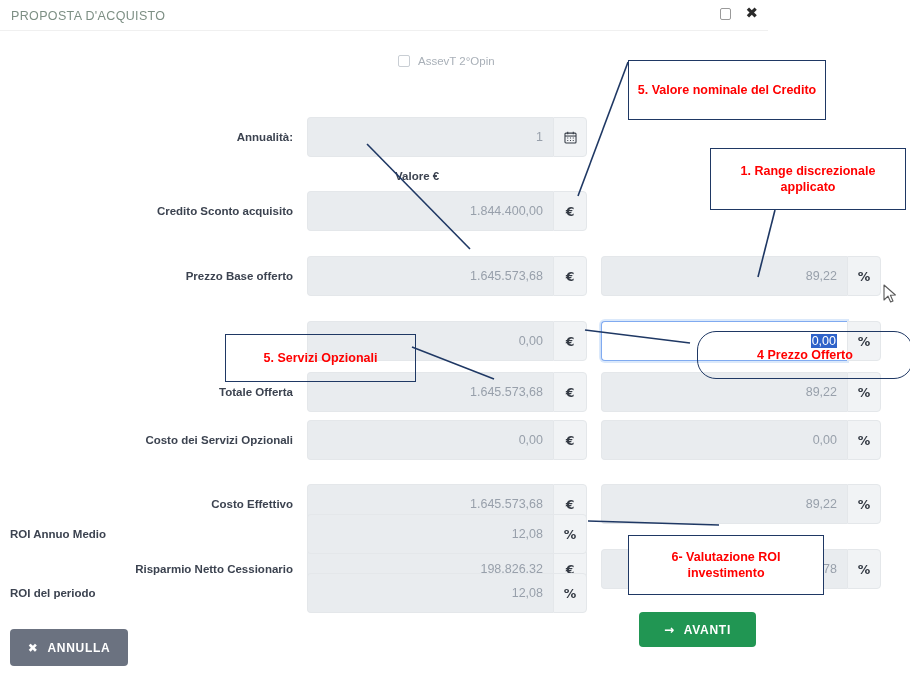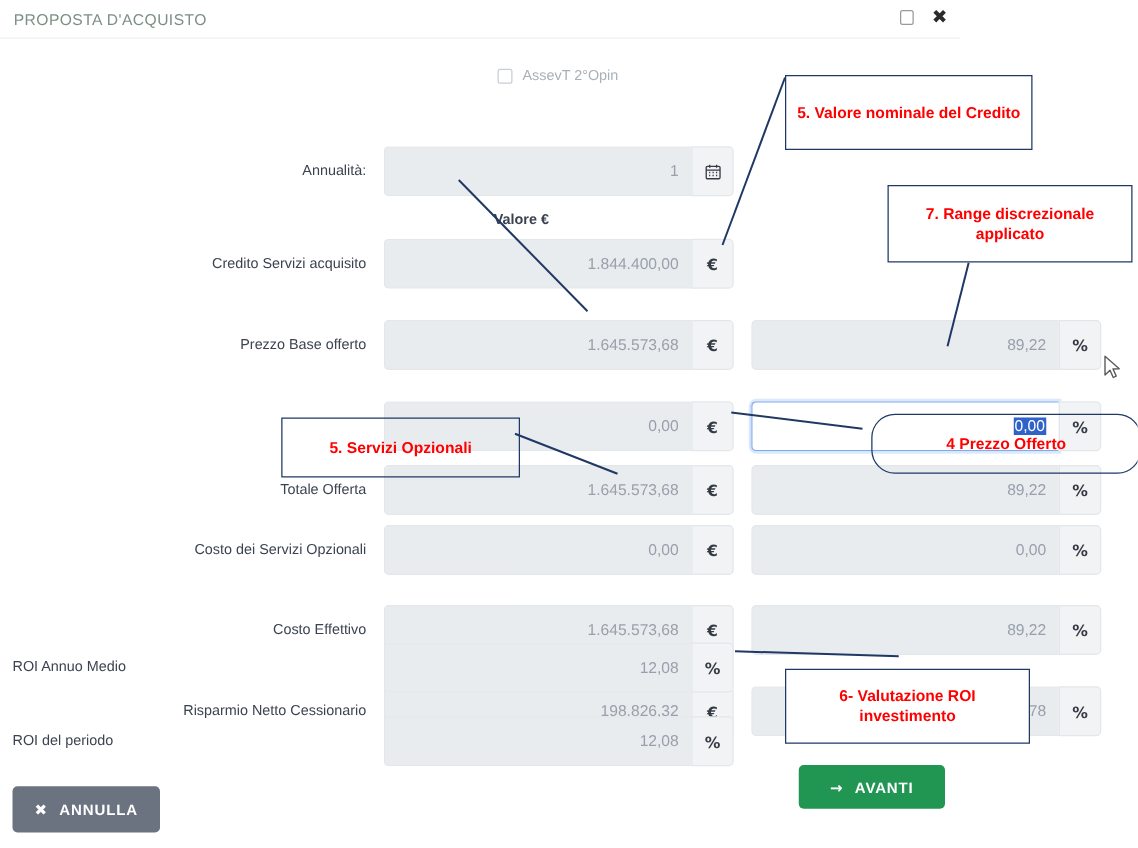--- a/index.html
+++ b/index.html
@@ -67,21 +67,21 @@
     width: 910px; height: 647px;
   }
 
   .row {
     position: absolute;
     height: 40px;
   }
   .row-label {
     position: absolute;
     font-size: 11.5px;
-    font-weight: normal;
+    font-weight: bold;
     color: #3c4350;
     white-space: nowrap;
     line-height: 40px;
   }
   .row-label.right  { text-align: right; }
   .row-label.left   { text-align: left; }
 
   
   .input-group {
     position: absolute;
@@ -274,21 +274,21 @@
             <line x1="10.8" y1="11.6" x2="12" y2="11.6"></line>
           </svg>
         </div>
       </div>
     </div>
 
     <div class="col-head" style="left:395px; top:139px;">Valore €</div>
     <div class="col-head" style="left:712px; top:139px;">Valore %</div>
 
     <div class="row" style="left:0; top:160px; width:910px;">
-      <div class="row-label right" style="left:0; width:293px;">Credito Servizi acquisito</div>
+      <div class="row-label right" style="left:0; width:293px;">Credito Sconto acquisito</div>
       <div class="input-group" style="left:307px; width:280px;">
         <div class="field">1.844.400,00</div>
         <div class="addon">€</div>
       </div>
     </div>
 
     <div class="row" style="left:0; top:225px; width:910px;">
       <div class="row-label right" style="left:0; width:293px;">Prezzo Base offerto</div>
       <div class="input-group" style="left:307px; width:280px;">
         <div class="field">1.645.573,68</div>
@@ -402,21 +402,21 @@
       <line x1="690" y1="343" x2="585" y2="330" stroke="#1f3864" stroke-width="1.6"></line>
 
       <line x1="412" y1="347" x2="494" y2="379" stroke="#1f3864" stroke-width="1.6"></line>
 
       <line x1="719" y1="525" x2="588" y2="521" stroke="#1f3864" stroke-width="1.6"></line>
     </svg>
 
     <div class="anno opaque" style="left:628px; top:60px; width:198px; height:60px;">5. Valore nominale del Credito</div>
 
 
-    <div class="anno opaque" style="left:710px; top:148px; width:196px; height:62px;">7. Range discrezionale applicato</div>
+    <div class="anno opaque" style="left:710px; top:148px; width:196px; height:62px;">1. Range discrezionale applicato</div>
 
     <div class="anno" style="left:697px; top:331px; width:216px; height:48px;border-radius:19px;">4 Prezzo Offerto</div>
 
     <div class="anno" style="left:225px; top:334px; width:191px; height:48px;">5. Servizi Opzionali</div>
 
     <div class="anno opaque" style="left:628px; top:535px; width:196px; height:60px;">6- Valutazione ROI investimento</div>
 
     <svg class="cursor" viewBox="0 0 14 20">
       <path d="M1 1 L1 16 L5 12.2 L7.6 18 L10 16.9 L7.4 11.2 L12.4 11 Z" fill="#ffffff" stroke="#5a5a5a" stroke-width="1.1" stroke-linejoin="round"></path>
     </svg>

